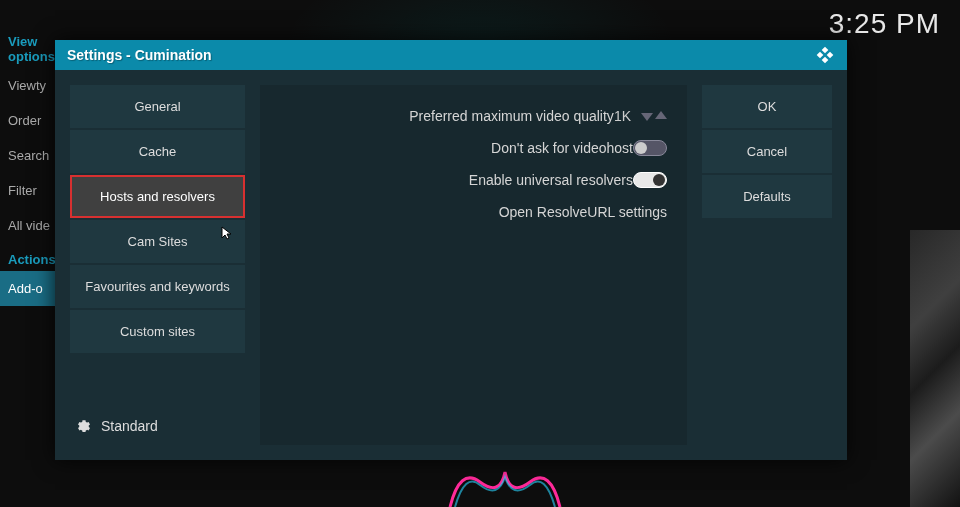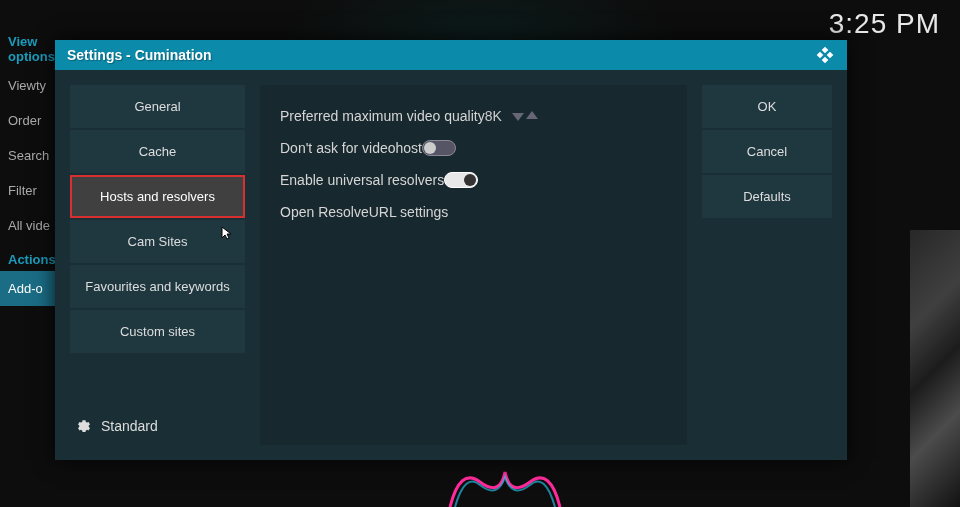--- a/index.html
+++ b/index.html
@@ -136,21 +136,21 @@
       height: 18px;
     }
     .content {
       flex: 1;
       background: #17282e;
       padding: 15px 20px;
     }
     .setting-row {
       display: flex;
       align-items: center;
-      justify-content: flex-start;
+      justify-content: flex-end;
       padding: 8px 0;
       color: #d5d5d5;
       font-size: 14px;
     }
     .setting-value {
       display: flex;
       align-items: center;
       gap: 10px;
       color: #ccc;
     }
@@ -282,21 +282,21 @@
             </svg>
         </span>
         <span>Standard</span>
       </div>
     </div>
 
     <div class="content">
       <div class="setting-row">
         <span>Preferred maximum video quality</span>
         <span class="setting-value">
-          <span>8K</span>
+          <span>1K</span>
           <span class="arrows">
             <svg width="12" height="10" viewBox="0 0 12 10">
                 <path d="M6 10 L0 2 L12 2 Z" fill="#667"></path>
               </svg>
             <svg width="12" height="10" viewBox="0 0 12 10">
                 <path d="M6 0 L12 8 L0 8 Z" fill="#667"></path>
               </svg>
           </span>
         </span>
       </div>

